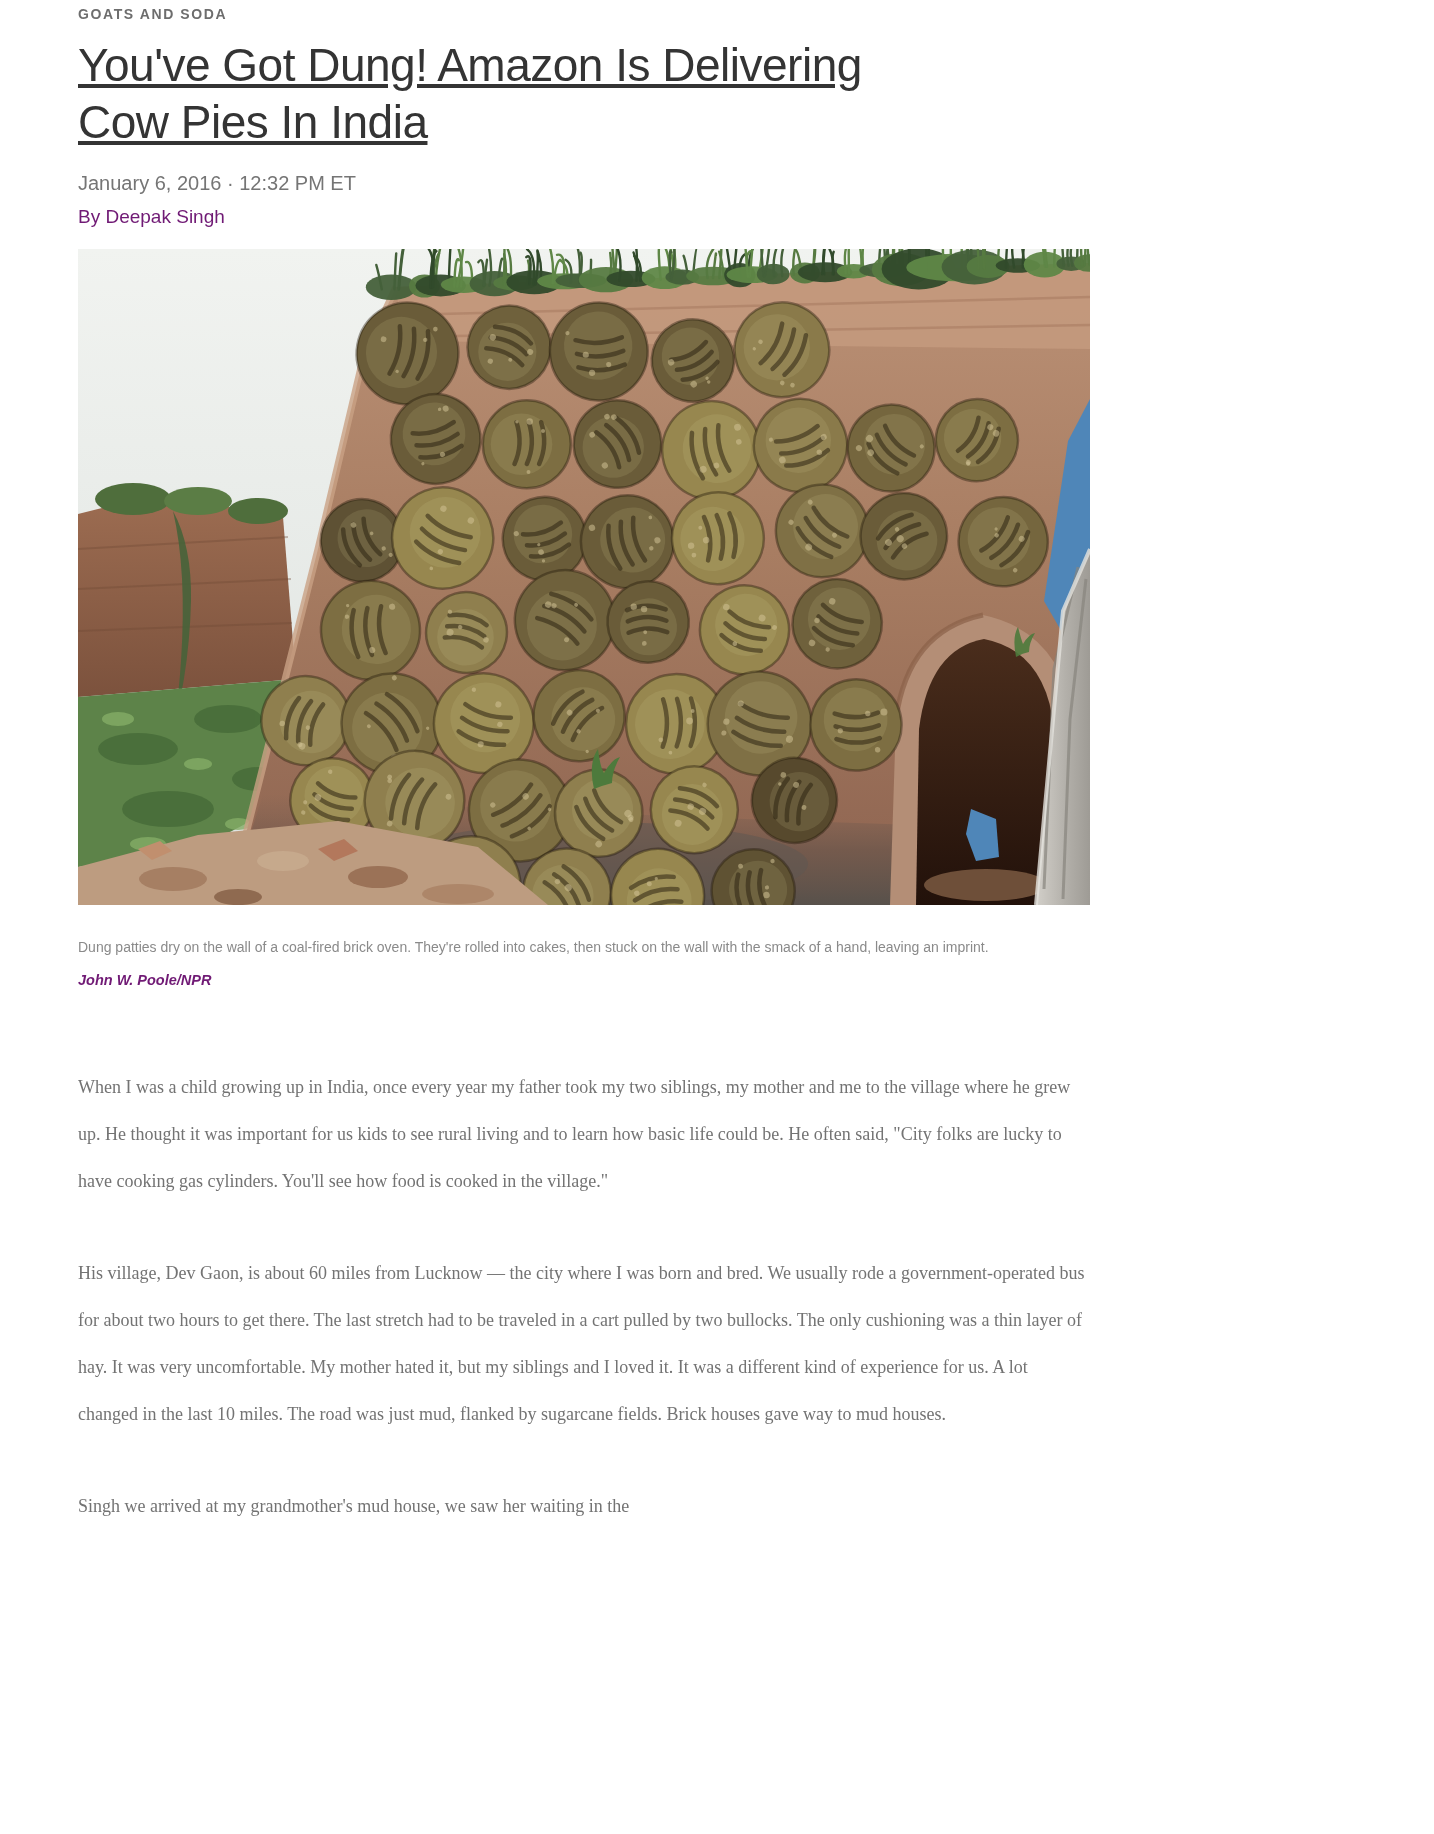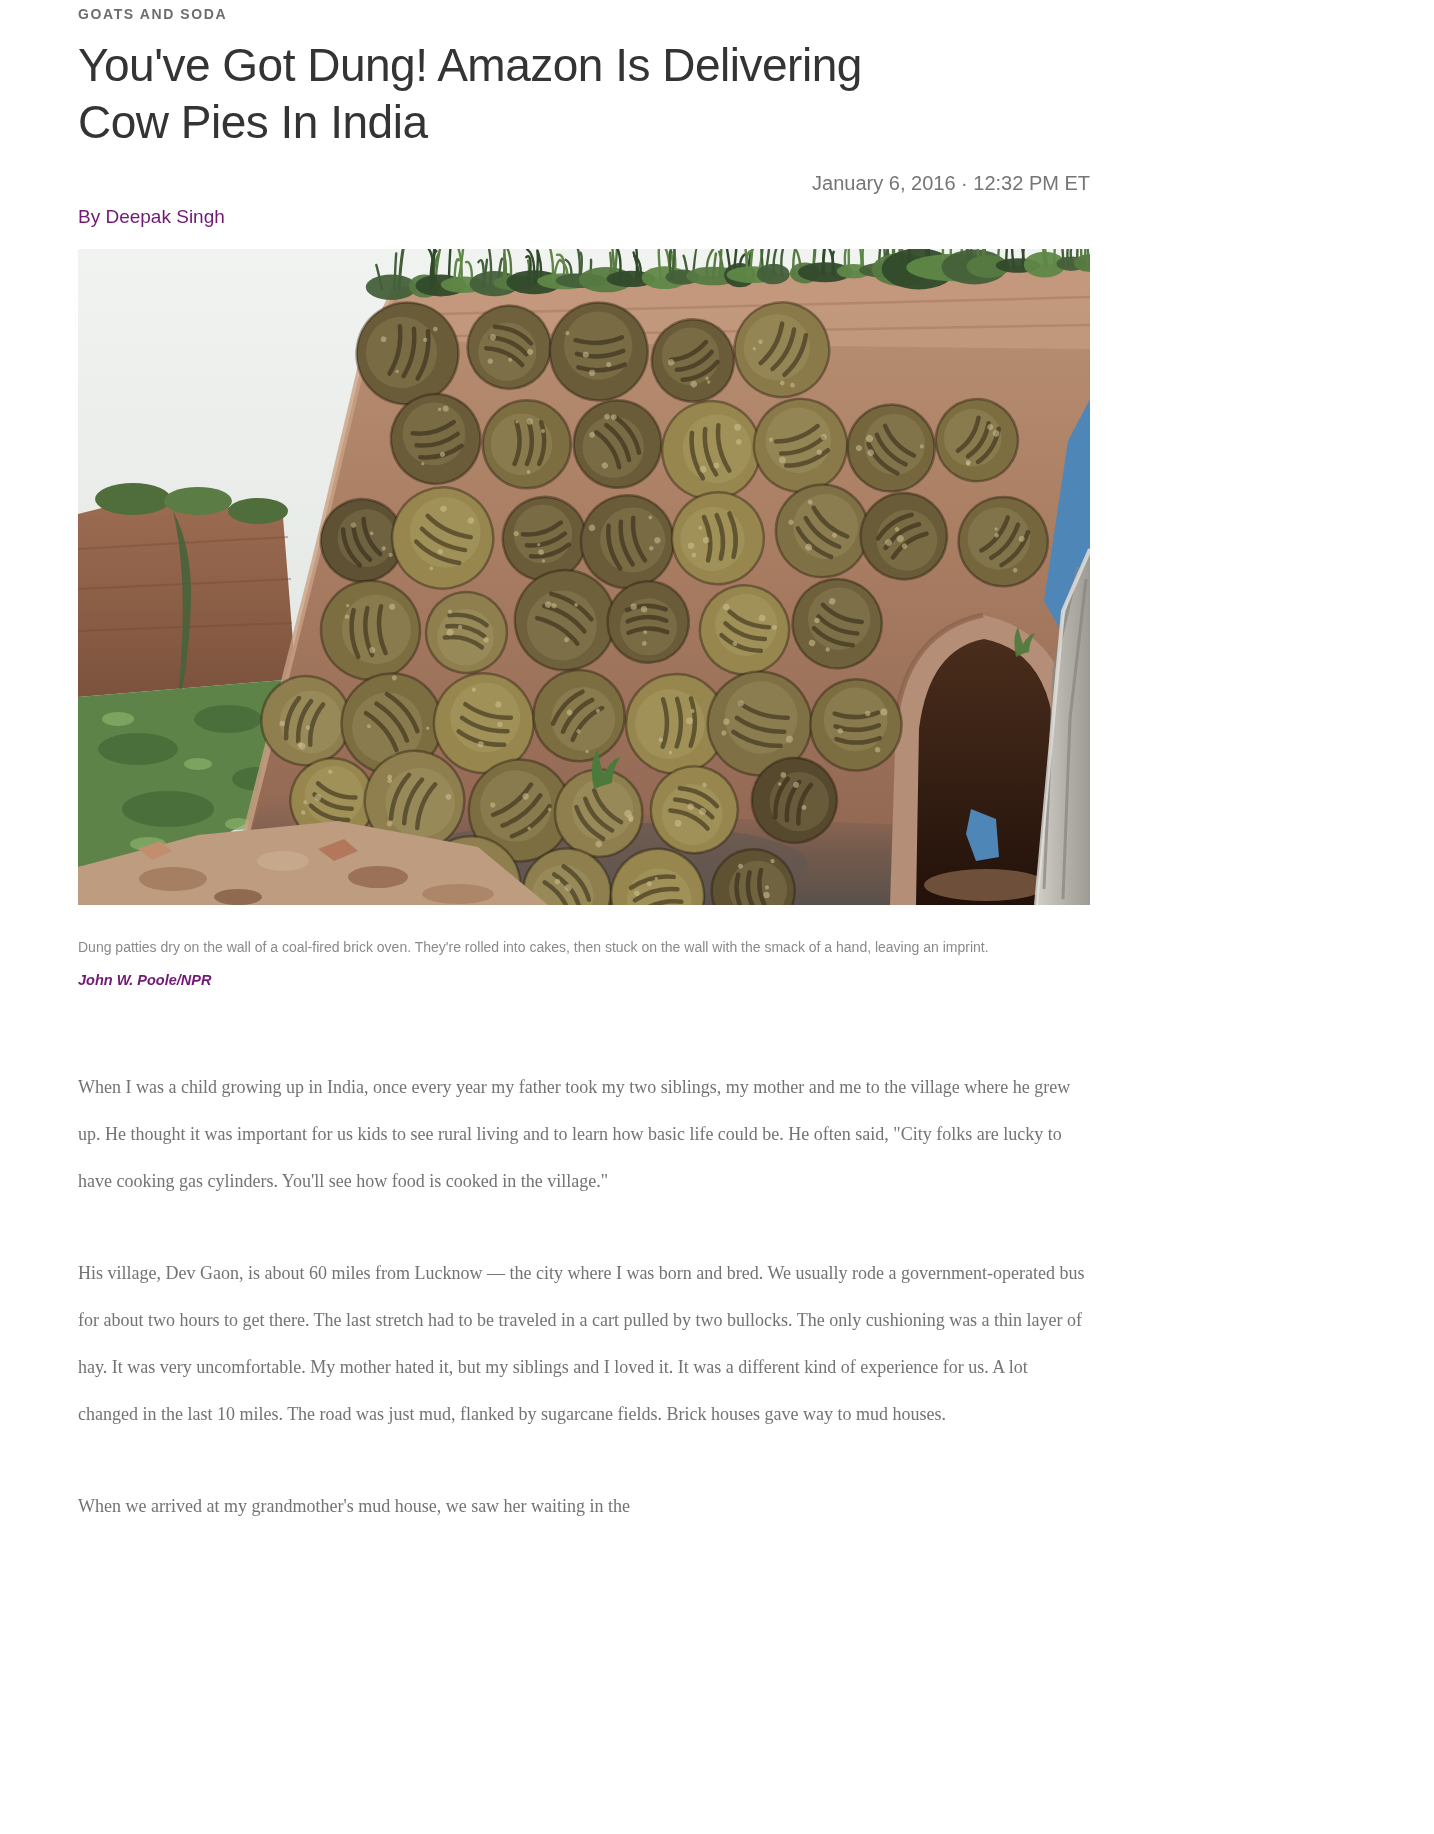--- a/index.html
+++ b/index.html
@@ -1,21 +1,21 @@
 <!DOCTYPE html>
 <html><head>
 <meta charset="utf-8">
 <style>
   html,body{margin:0;padding:0;background:#ffffff;}
   body{width:1434px;height:1834px;overflow:hidden;font-family:"Liberation Sans",sans-serif;}
   .column{margin-left:78px;width:1012px;padding-top:6px;}
   .kicker{font-size:14px;font-weight:bold;letter-spacing:1.6px;color:#6d6d6d;margin:0;}
   h1.title{font-family:"Liberation Sans",sans-serif;font-weight:400;font-size:46px;line-height:57px;
-    color:#343434;margin:15px 0 0 0;letter-spacing:-0.5px;white-space:pre-line;}
-  .dateline{font-size:20px;color:#757575;margin-top:21px;text-align:right;}
+    color:#343434;margin:15px 0 0 0;letter-spacing:-0.5px;white-space:pre-line;text-decoration:underline;}
+  .dateline{font-size:20px;color:#757575;margin-top:21px;}
   .byline{font-size:19px;color:#701a75;margin-top:11px;}
   .photo-wrap{margin-top:21px;width:1012px;height:656px;line-height:0;}
   .photo-wrap svg{display:block;}
   .caption{font-size:14px;line-height:32px;color:#8a8a8a;margin-top:26px;}
   .credit{font-size:14.5px;font-style:italic;color:#701a75;margin-top:9px;font-weight:bold;}
   .article-body{margin-top:76px;font-family:"Liberation Serif",serif;font-size:18px;
     line-height:47px;color:#737373;}
   .article-body p{margin:0 0 45px 0;}
 </style>
 </head>
@@ -844,16 +844,16 @@
       </g>
     </svg>
   </div>
 
   <div class="caption">Dung patties dry on the wall of a coal-fired brick oven. They're rolled into cakes, then stuck on the wall with the smack of a hand, leaving an imprint.</div>
   <div class="credit">John W. Poole/NPR</div>
 
   <div class="article-body">
       <p>When I was a child growing up in India, once every year my father took my two siblings, my mother and me to the village where he grew up. He thought it was important for us kids to see rural living and to learn how basic life could be. He often said, "City folks are lucky to have cooking gas cylinders. You'll see how food is cooked in the village."</p>
       <p>His village, Dev Gaon, is about 60 miles from Lucknow — the city where I was born and bred. We usually rode a government-operated bus for about two hours to get there. The last stretch had to be traveled in a cart pulled by two bullocks. The only cushioning was a thin layer of hay. It was very uncomfortable. My mother hated it, but my siblings and I loved it. It was a different kind of experience for us. A lot changed in the last 10 miles. The road was just mud, flanked by sugarcane fields. Brick houses gave way to mud houses.</p>
-      <p>When we arrived at my grandmother's mud house, we saw her waiting in the</p>
+      <p>Singh we arrived at my grandmother's mud house, we saw her waiting in the</p>
     </div>
 
 </div>
 
 </body></html>

